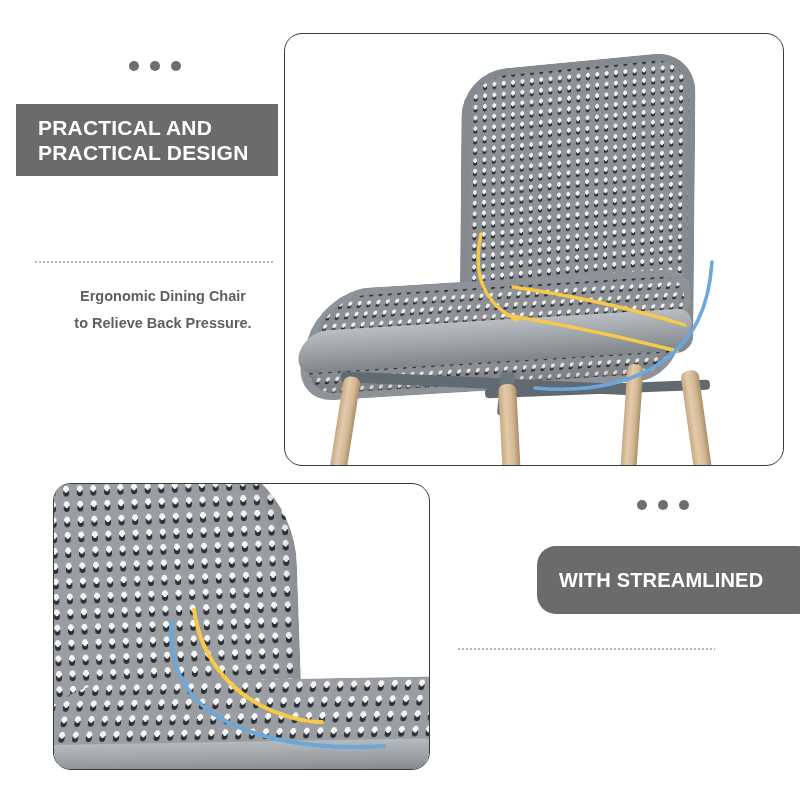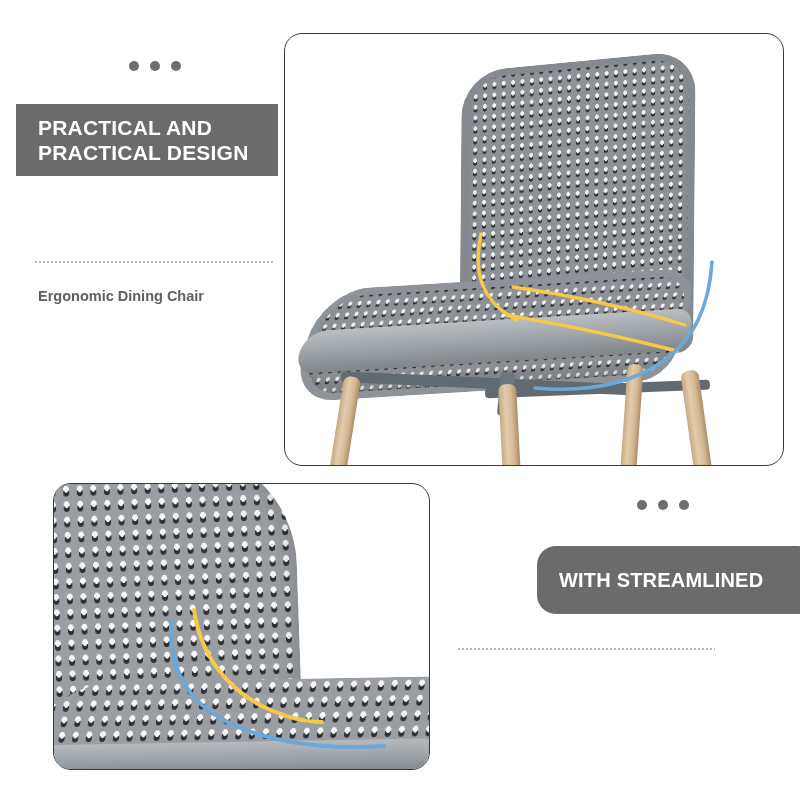--- a/index.html
+++ b/index.html
@@ -41,21 +41,21 @@
   
   .rule{
     position:absolute;height:2px;
     background-image:radial-gradient(circle, #b8b8b8 0 1px, transparent 1.2px);
     background-size:4px 2px;background-repeat:repeat-x;
   }
   #rule-top{left:18px;top:261px;width:240px;}
   #rule-bottom{left:441px;top:648px;width:258px;}
 
   
-  .copy{position:absolute;color:#5f5f5f;font-size:14.5px;line-height:27px;font-weight:bold;}
+  .copy{position:absolute;color:#5f5f5f;font-size:14.5px;line-height:27px;font-weight:bold;text-align:center;}
   #copy-top{left:22px;top:283px;width:250px;}
   #copy-bottom{left:451px;top:670px;width:300px;}
   .copy span{display:block;white-space:nowrap;}
 
   
   .panel{
     position:absolute;
     border:1.6px solid #3a3a3a;
     border-radius:18px;
     background:#ffffff;
@@ -149,20 +149,21 @@
 
   <div class="band" id="band-top">
     <span>PRACTICAL AND</span>
     <span>PRACTICAL DESIGN</span>
   </div>
 
   <div class="rule" id="rule-top"></div>
 
   <div class="copy" id="copy-top">
     <span>Ergonomic Dining Chair</span>
+    <span>to Relieve Back Pressure.</span>
   </div>
 
   <div class="panel" id="panel-main">
     <div class="scene">
 
       <div class="mesh" id="chair-back"></div>
       <div class="mesh" id="chair-seat"></div>
       <div id="chair-edge"></div>
 
       <div class="brace" id="brace-1"></div>

